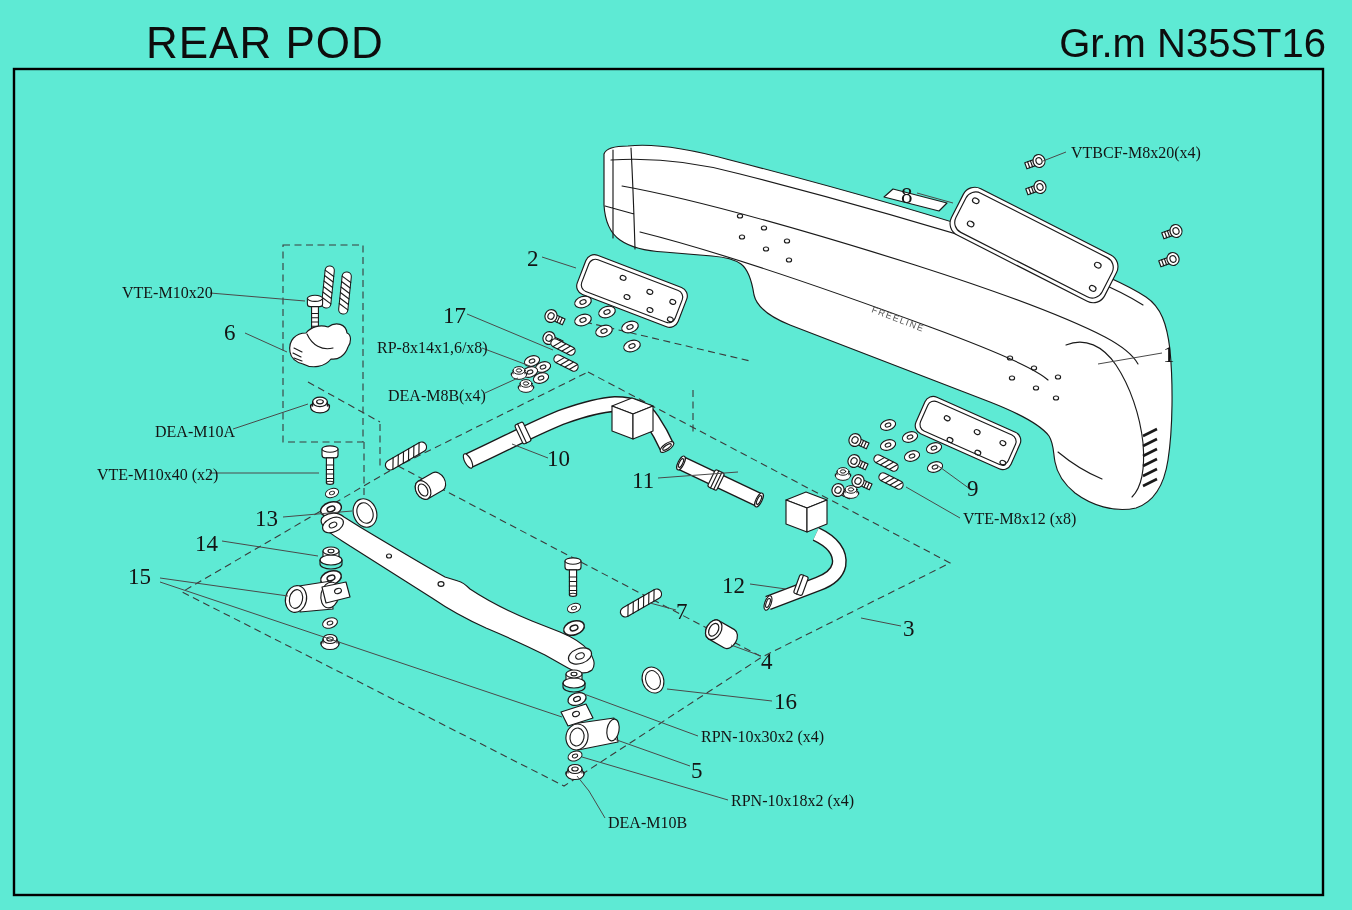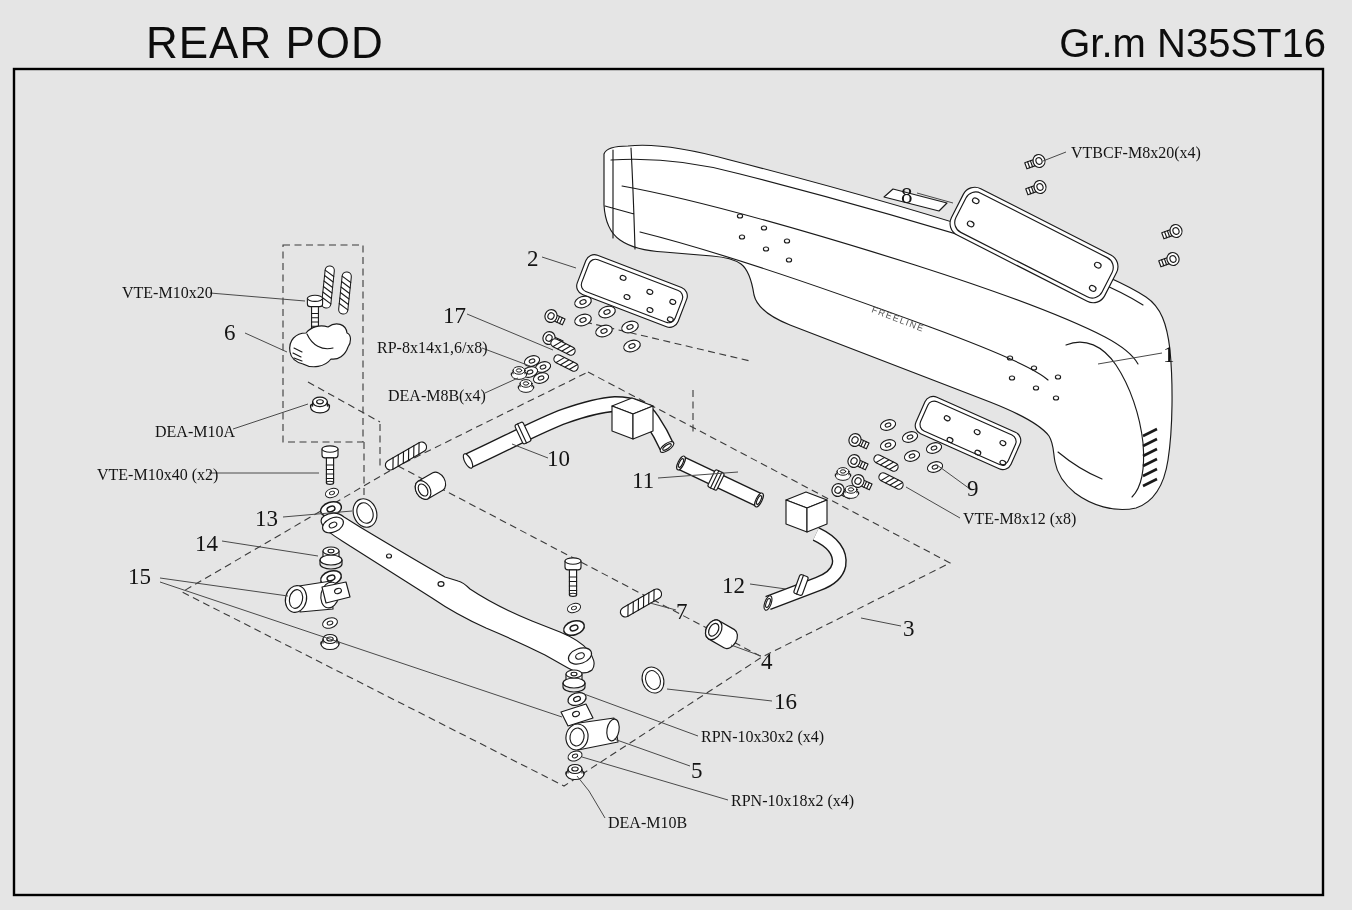--- a/index.html
+++ b/index.html
@@ -1,16 +1,16 @@
 <!DOCTYPE html>
 <html><head>
 <meta charset="utf-8">
 <style>
   html,body{margin:0;padding:0;background:#ffffff;}
-  .page{position:relative;width:1352px;height:910px;background:#e5e5e5;overflow:hidden;}
+  .page{position:relative;width:1352px;height:910px;background:#5eead4;overflow:hidden;}
   svg{display:block;}
   .ink{stroke:#1a1a1a;stroke-width:1.15;fill:none;stroke-linecap:round;stroke-linejoin:round;}
   .fw{fill:#ffffff;}
   .tube-o{stroke:#1a1a1a;stroke-width:16;fill:none;stroke-linecap:butt;}
   .tube-o2{stroke:#1a1a1a;stroke-width:15;fill:none;stroke-linecap:butt;}
   .tube-i{stroke:#ffffff;stroke-width:13.2;fill:none;stroke-linecap:butt;}
   .tube-i2{stroke:#ffffff;stroke-width:12.2;fill:none;stroke-linecap:butt;}
   .dash{stroke:#3a3a3a;stroke-width:1.1;fill:none;stroke-dasharray:7 4.5;}
   .leader{stroke:#4a4a4a;stroke-width:1;fill:none;}
   text{stroke:none;fill:#111111;}

